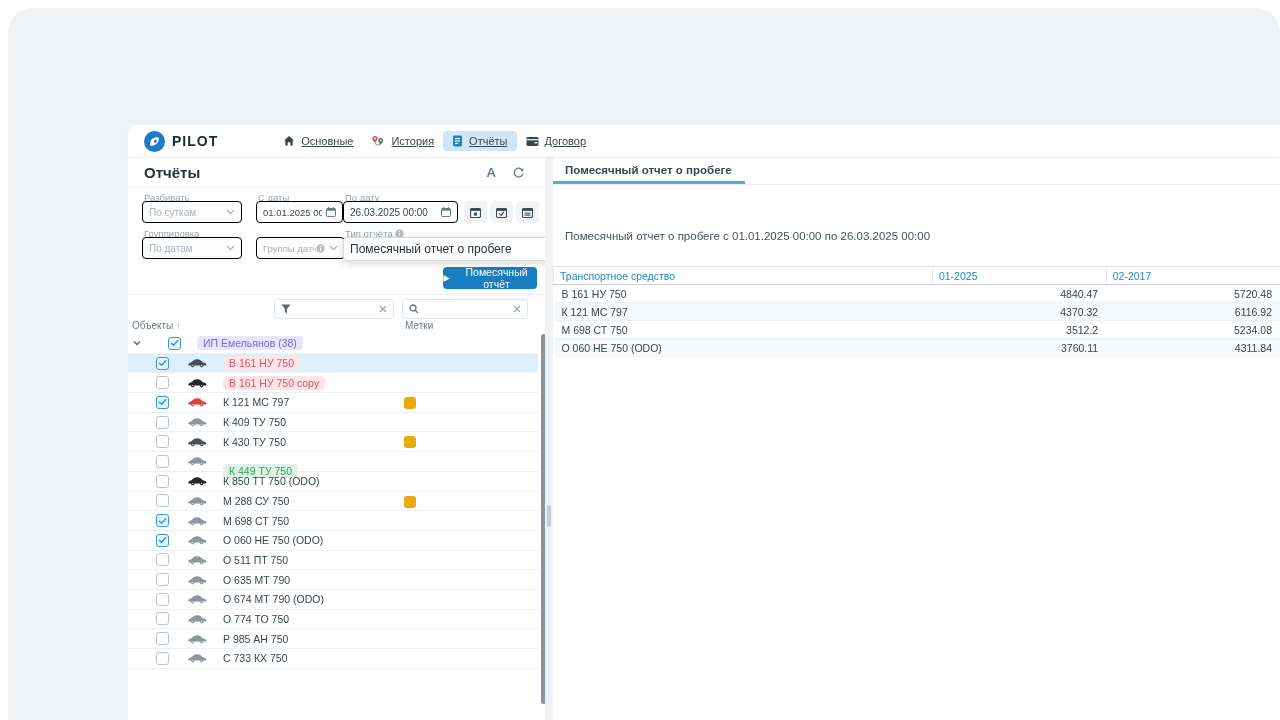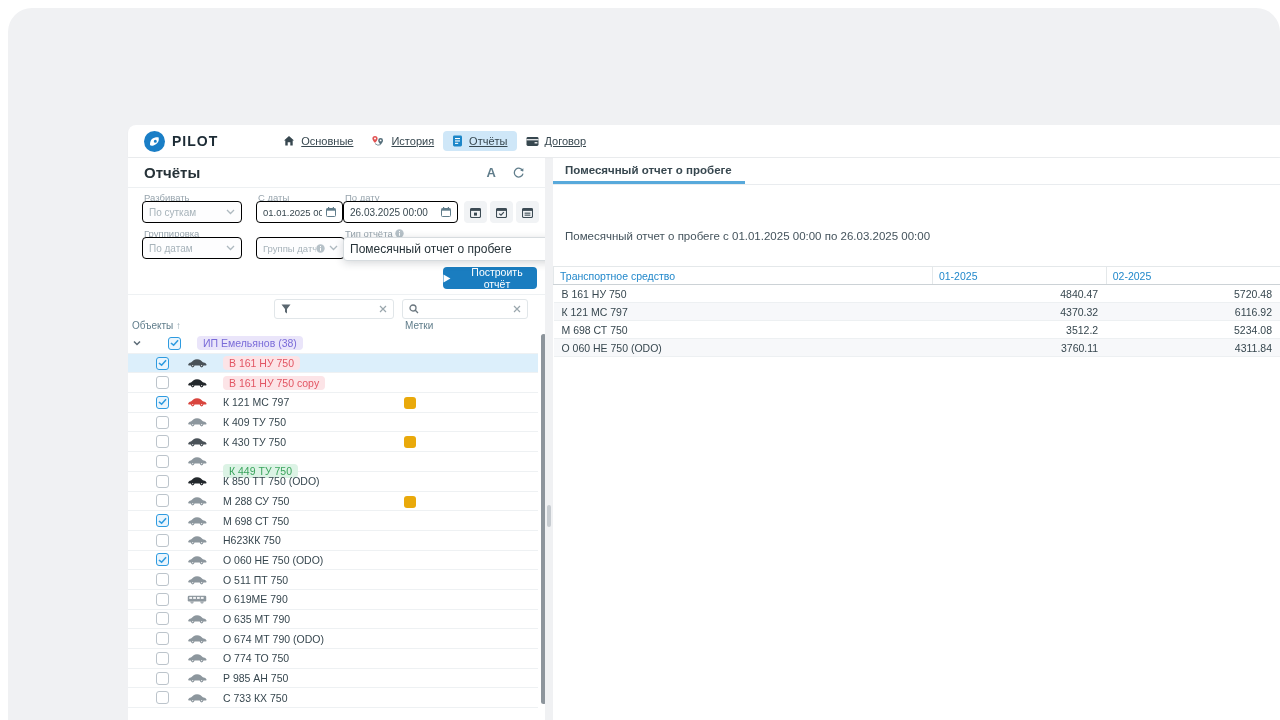--- a/index.html
+++ b/index.html
@@ -254,21 +254,21 @@
   </span>
   <div class="f-box type-select" style="left:215px;top:79px;width:237px">
     <span class="grow">Помесячный отчет о пробеге</span>
 
   </div>
 
   <button class="build-btn">
     <svg width="8" height="9" viewBox="0 0 8 9">
         <path d="M0.5 0.5 L7.5 4.5 L0.5 8.5 Z" fill="#fff"></path>
       </svg>
-    <span>Построить отчёт</span>
+    <span>Помесячный отчёт</span>
   </button>
 
   <div class="search-row">
     <div class="s-input" style="left:146px;width:120px">
       <svg width="10" height="10" viewBox="0 0 10 10">
           <path d="M0.5 0.5 H9.5 L6 5 V9.5 L4 8 V5 Z" fill="#5b6770"></path>
         </svg>
       <span class="sp"></span>
       <svg width="8" height="8" viewBox="0 0 8 8">
           <path d="M1 1 L7 7 M7 1 L1 7" stroke="#9aa6ad" stroke-width="1.2"></path>
@@ -434,33 +434,20 @@
             <path d="M1.5 9.5 Q1.5 6.4 5.2 5.9 L8.6 2.9 Q10.2 1.7 13 1.7 q2.9 0 4.7 1.3 L20.6 5.6 q4.1.6 4.8 2.7 .3 1.3-1 1.3 H2.6 q-1.2 0-1.1-1.1 Z" fill="#8d979e"></path>
             <circle cx="7.4" cy="9.9" r="2.3" fill="#8d979e"></circle>
             <circle cx="19" cy="9.9" r="2.3" fill="#8d979e"></circle>
             <circle cx="7.4" cy="9.9" r=".9" fill="#fff" opacity=".85"></circle>
             <circle cx="19" cy="9.9" r=".9" fill="#fff" opacity=".85"></circle>
           </svg>
         </span>
         <span class="veh-label">М 698 СТ 750</span>
       </div>
       <div class="tree-row child">
-        <span class="cbx"></span>
-        <span class="veh-icon">
-          <svg width="20" height="10" viewBox="0 0 26 13">
-            <path d="M1.5 9.5 Q1.5 6.4 5.2 5.9 L8.6 2.9 Q10.2 1.7 13 1.7 q2.9 0 4.7 1.3 L20.6 5.6 q4.1.6 4.8 2.7 .3 1.3-1 1.3 H2.6 q-1.2 0-1.1-1.1 Z" fill="#8d979e"></path>
-            <circle cx="7.4" cy="9.9" r="2.3" fill="#8d979e"></circle>
-            <circle cx="19" cy="9.9" r="2.3" fill="#8d979e"></circle>
-            <circle cx="7.4" cy="9.9" r=".9" fill="#fff" opacity=".85"></circle>
-            <circle cx="19" cy="9.9" r=".9" fill="#fff" opacity=".85"></circle>
-          </svg>
-        </span>
-        <span class="veh-label">Н623КК 750</span>
-      </div>
-      <div class="tree-row child">
         <span class="cbx checked">
           <svg width="9" height="8" viewBox="0 0 10 9">
             <path d="M1 4.5 L4 7 L9 1.5" stroke="#2e9be0" stroke-width="1.8" fill="none"></path>
           </svg>
         </span>
         <span class="veh-icon">
           <svg width="20" height="10" viewBox="0 0 26 13">
             <path d="M1.5 9.5 Q1.5 6.4 5.2 5.9 L8.6 2.9 Q10.2 1.7 13 1.7 q2.9 0 4.7 1.3 L20.6 5.6 q4.1.6 4.8 2.7 .3 1.3-1 1.3 H2.6 q-1.2 0-1.1-1.1 Z" fill="#8d979e"></path>
             <circle cx="7.4" cy="9.9" r="2.3" fill="#8d979e"></circle>
             <circle cx="19" cy="9.9" r="2.3" fill="#8d979e"></circle>
@@ -475,37 +462,20 @@
         <span class="veh-icon">
           <svg width="20" height="10" viewBox="0 0 26 13">
             <path d="M1.5 9.5 Q1.5 6.4 5.2 5.9 L8.6 2.9 Q10.2 1.7 13 1.7 q2.9 0 4.7 1.3 L20.6 5.6 q4.1.6 4.8 2.7 .3 1.3-1 1.3 H2.6 q-1.2 0-1.1-1.1 Z" fill="#8d979e"></path>
             <circle cx="7.4" cy="9.9" r="2.3" fill="#8d979e"></circle>
             <circle cx="19" cy="9.9" r="2.3" fill="#8d979e"></circle>
             <circle cx="7.4" cy="9.9" r=".9" fill="#fff" opacity=".85"></circle>
             <circle cx="19" cy="9.9" r=".9" fill="#fff" opacity=".85"></circle>
           </svg>
         </span>
         <span class="veh-label">О 511 ПТ 750</span>
-      </div>
-      <div class="tree-row child">
-        <span class="cbx"></span>
-        <span class="veh-icon">
-          <svg width="20" height="10" viewBox="0 0 26 13">
-            <rect x="1" y="2.2" width="24" height="7.6" rx="1.6" fill="#8d979e"></rect>
-            <rect x="3" y="3.8" width="3.6" height="2.6" fill="#fff" opacity=".9"></rect>
-            <rect x="8" y="3.8" width="3.6" height="2.6" fill="#fff" opacity=".9"></rect>
-            <rect x="13" y="3.8" width="3.6" height="2.6" fill="#fff" opacity=".9"></rect>
-            <rect x="18" y="3.8" width="3.6" height="2.6" fill="#fff" opacity=".9"></rect>
-            <circle cx="6.5" cy="10.3" r="2" fill="#8d979e"></circle>
-            <circle cx="19.5" cy="10.3" r="2" fill="#8d979e"></circle>
-            <circle cx="6.5" cy="10.3" r=".8" fill="#fff" opacity=".85"></circle>
-            <circle cx="19.5" cy="10.3" r=".8" fill="#fff" opacity=".85"></circle>
-          </svg>
-        </span>
-        <span class="veh-label">О 619МЕ 790</span>
       </div>
       <div class="tree-row child">
         <span class="cbx"></span>
         <span class="veh-icon">
           <svg width="20" height="10" viewBox="0 0 26 13">
             <path d="M1.5 9.5 Q1.5 6.4 5.2 5.9 L8.6 2.9 Q10.2 1.7 13 1.7 q2.9 0 4.7 1.3 L20.6 5.6 q4.1.6 4.8 2.7 .3 1.3-1 1.3 H2.6 q-1.2 0-1.1-1.1 Z" fill="#8d979e"></path>
             <circle cx="7.4" cy="9.9" r="2.3" fill="#8d979e"></circle>
             <circle cx="19" cy="9.9" r="2.3" fill="#8d979e"></circle>
             <circle cx="7.4" cy="9.9" r=".9" fill="#fff" opacity=".85"></circle>
             <circle cx="19" cy="9.9" r=".9" fill="#fff" opacity=".85"></circle>
@@ -575,21 +545,21 @@
   <div class="tabbar">
     <div class="tab">Помесячный отчет о пробеге</div>
     <div class="tab-underline"></div>
   </div>
   <div class="summary">Помесячный отчет о пробеге с 01.01.2025 00:00 по 26.03.2025 00:00</div>
   <table class="report">
     <thead>
         <tr>
           <th>Транспортное средство</th>
           <th>01-2025</th>
-          <th>02-2025</th>
+          <th>02-2017</th>
         </tr>
       </thead>
     <tbody>
         <tr>
           <td>В 161 НУ 750</td>
           <td class="num">4840.47</td>
           <td class="num">5720.48</td>
         </tr>
         <tr>
           <td>К 121 МС 797</td>

